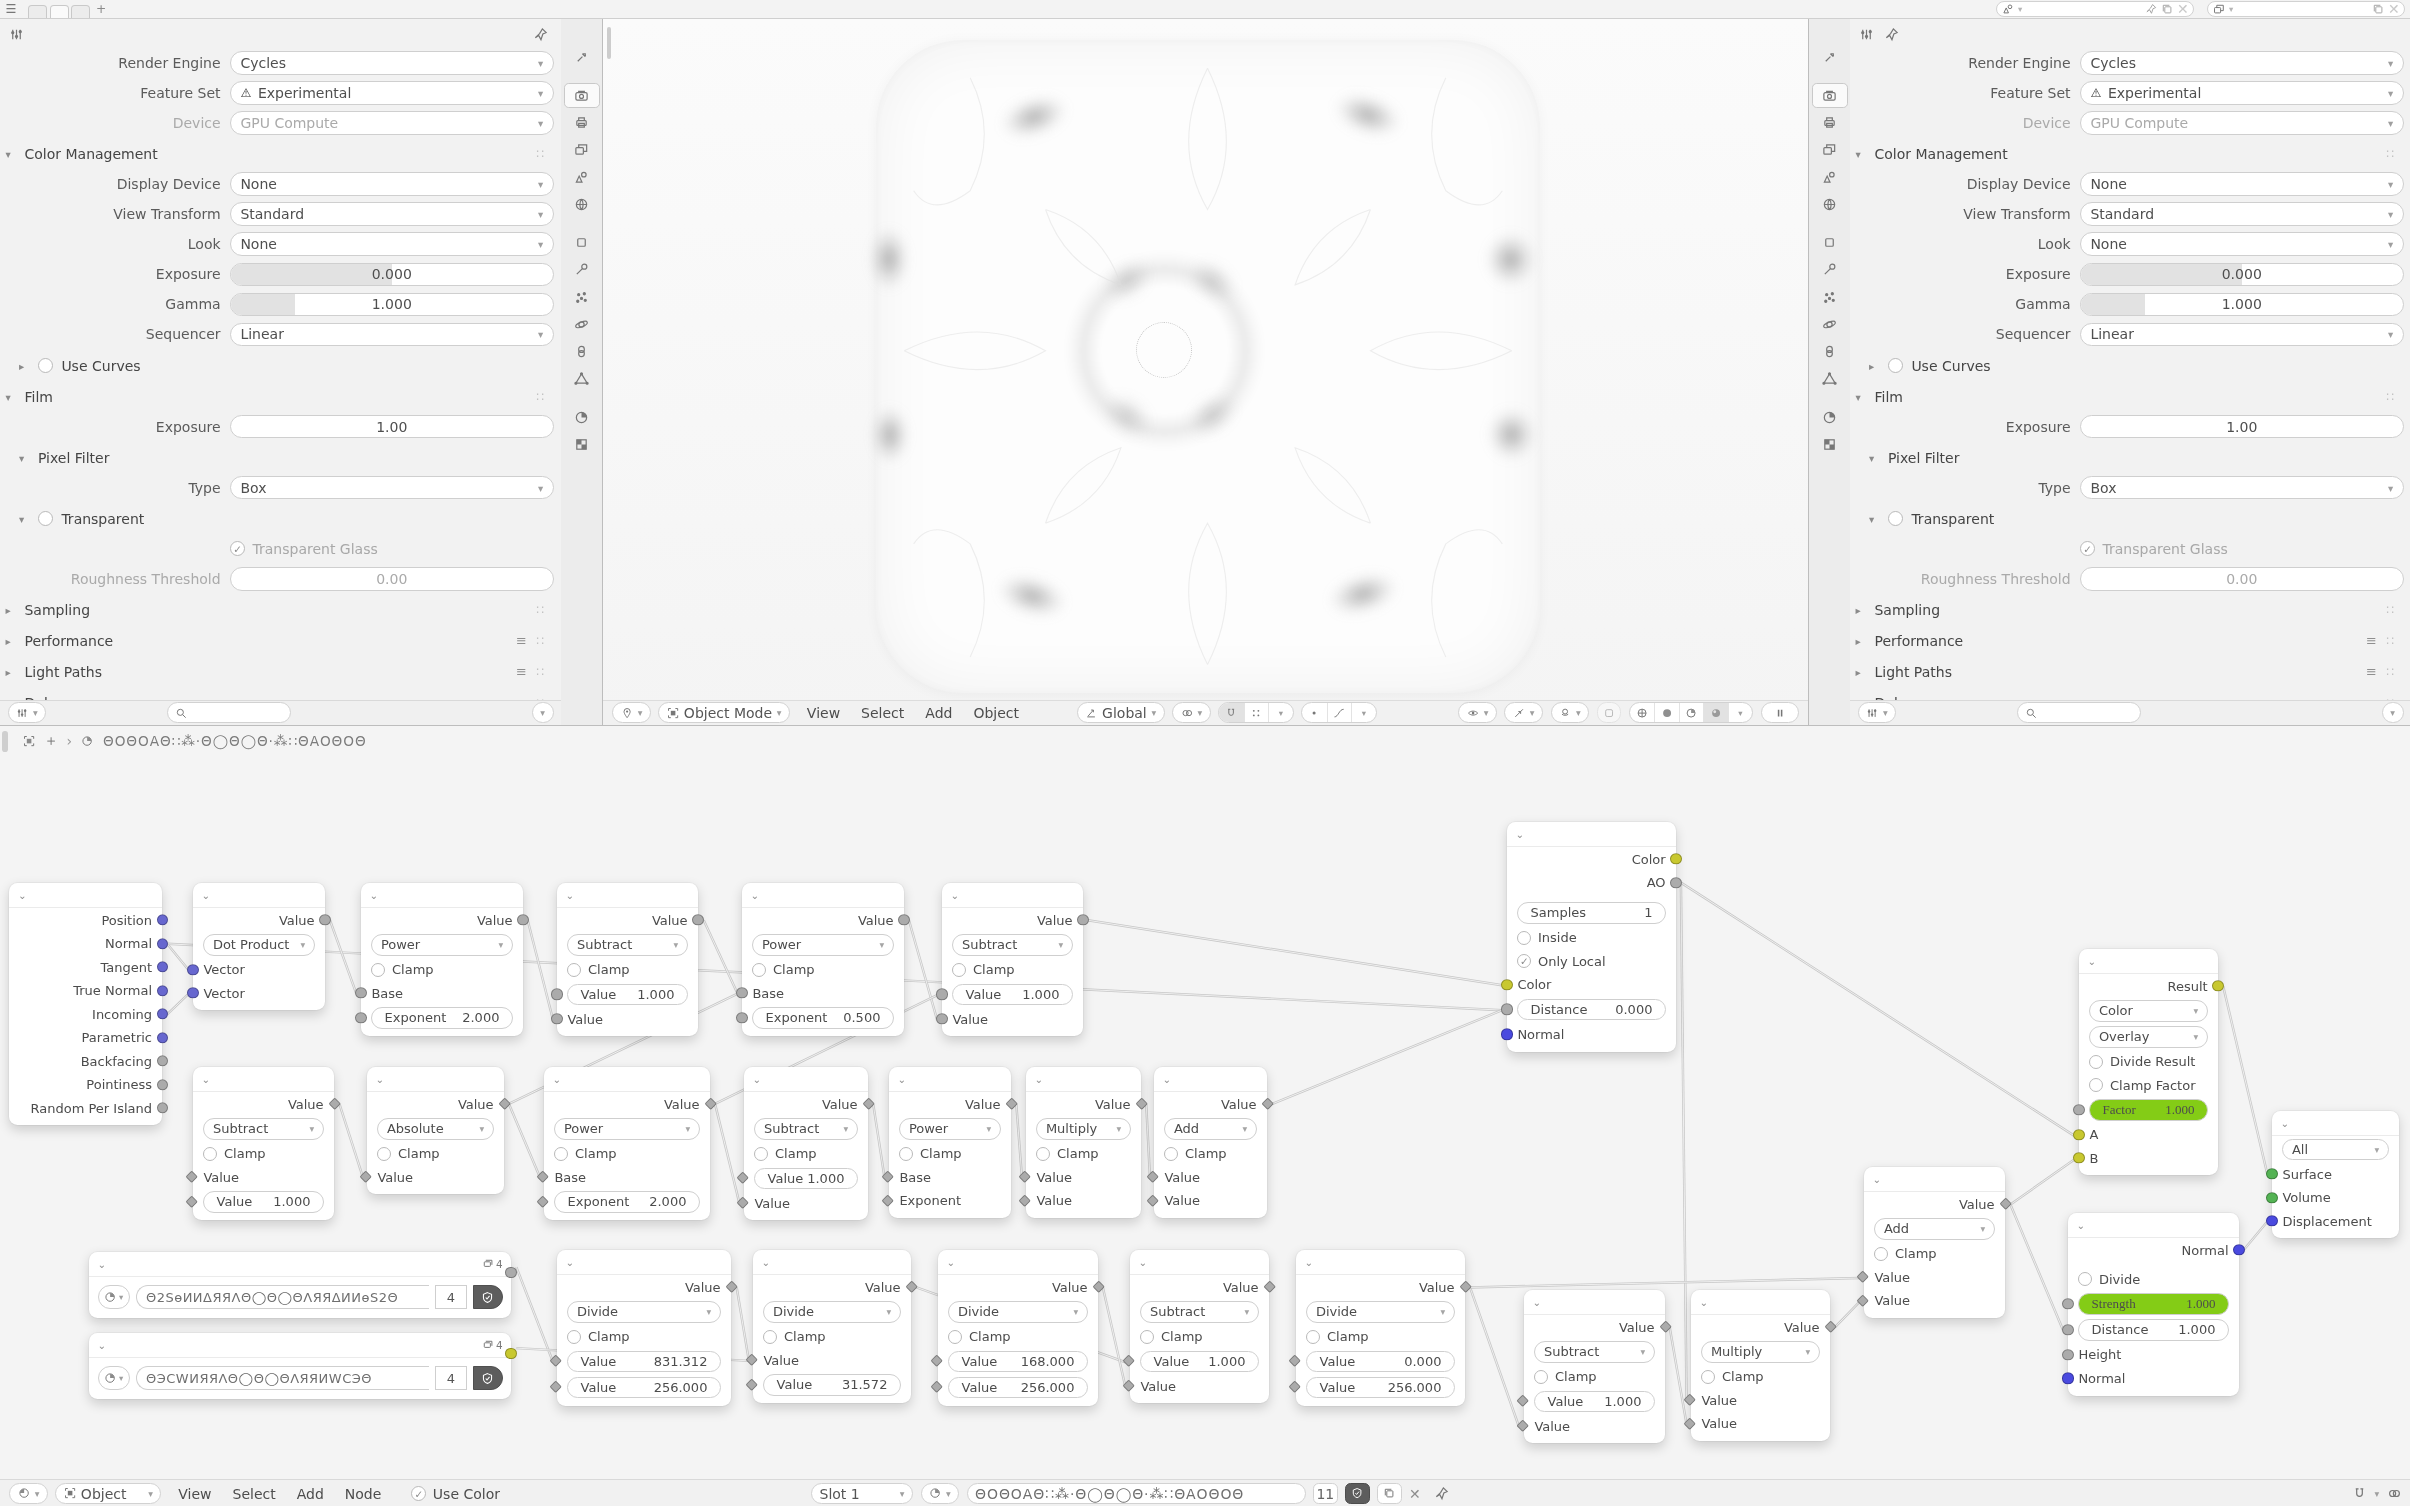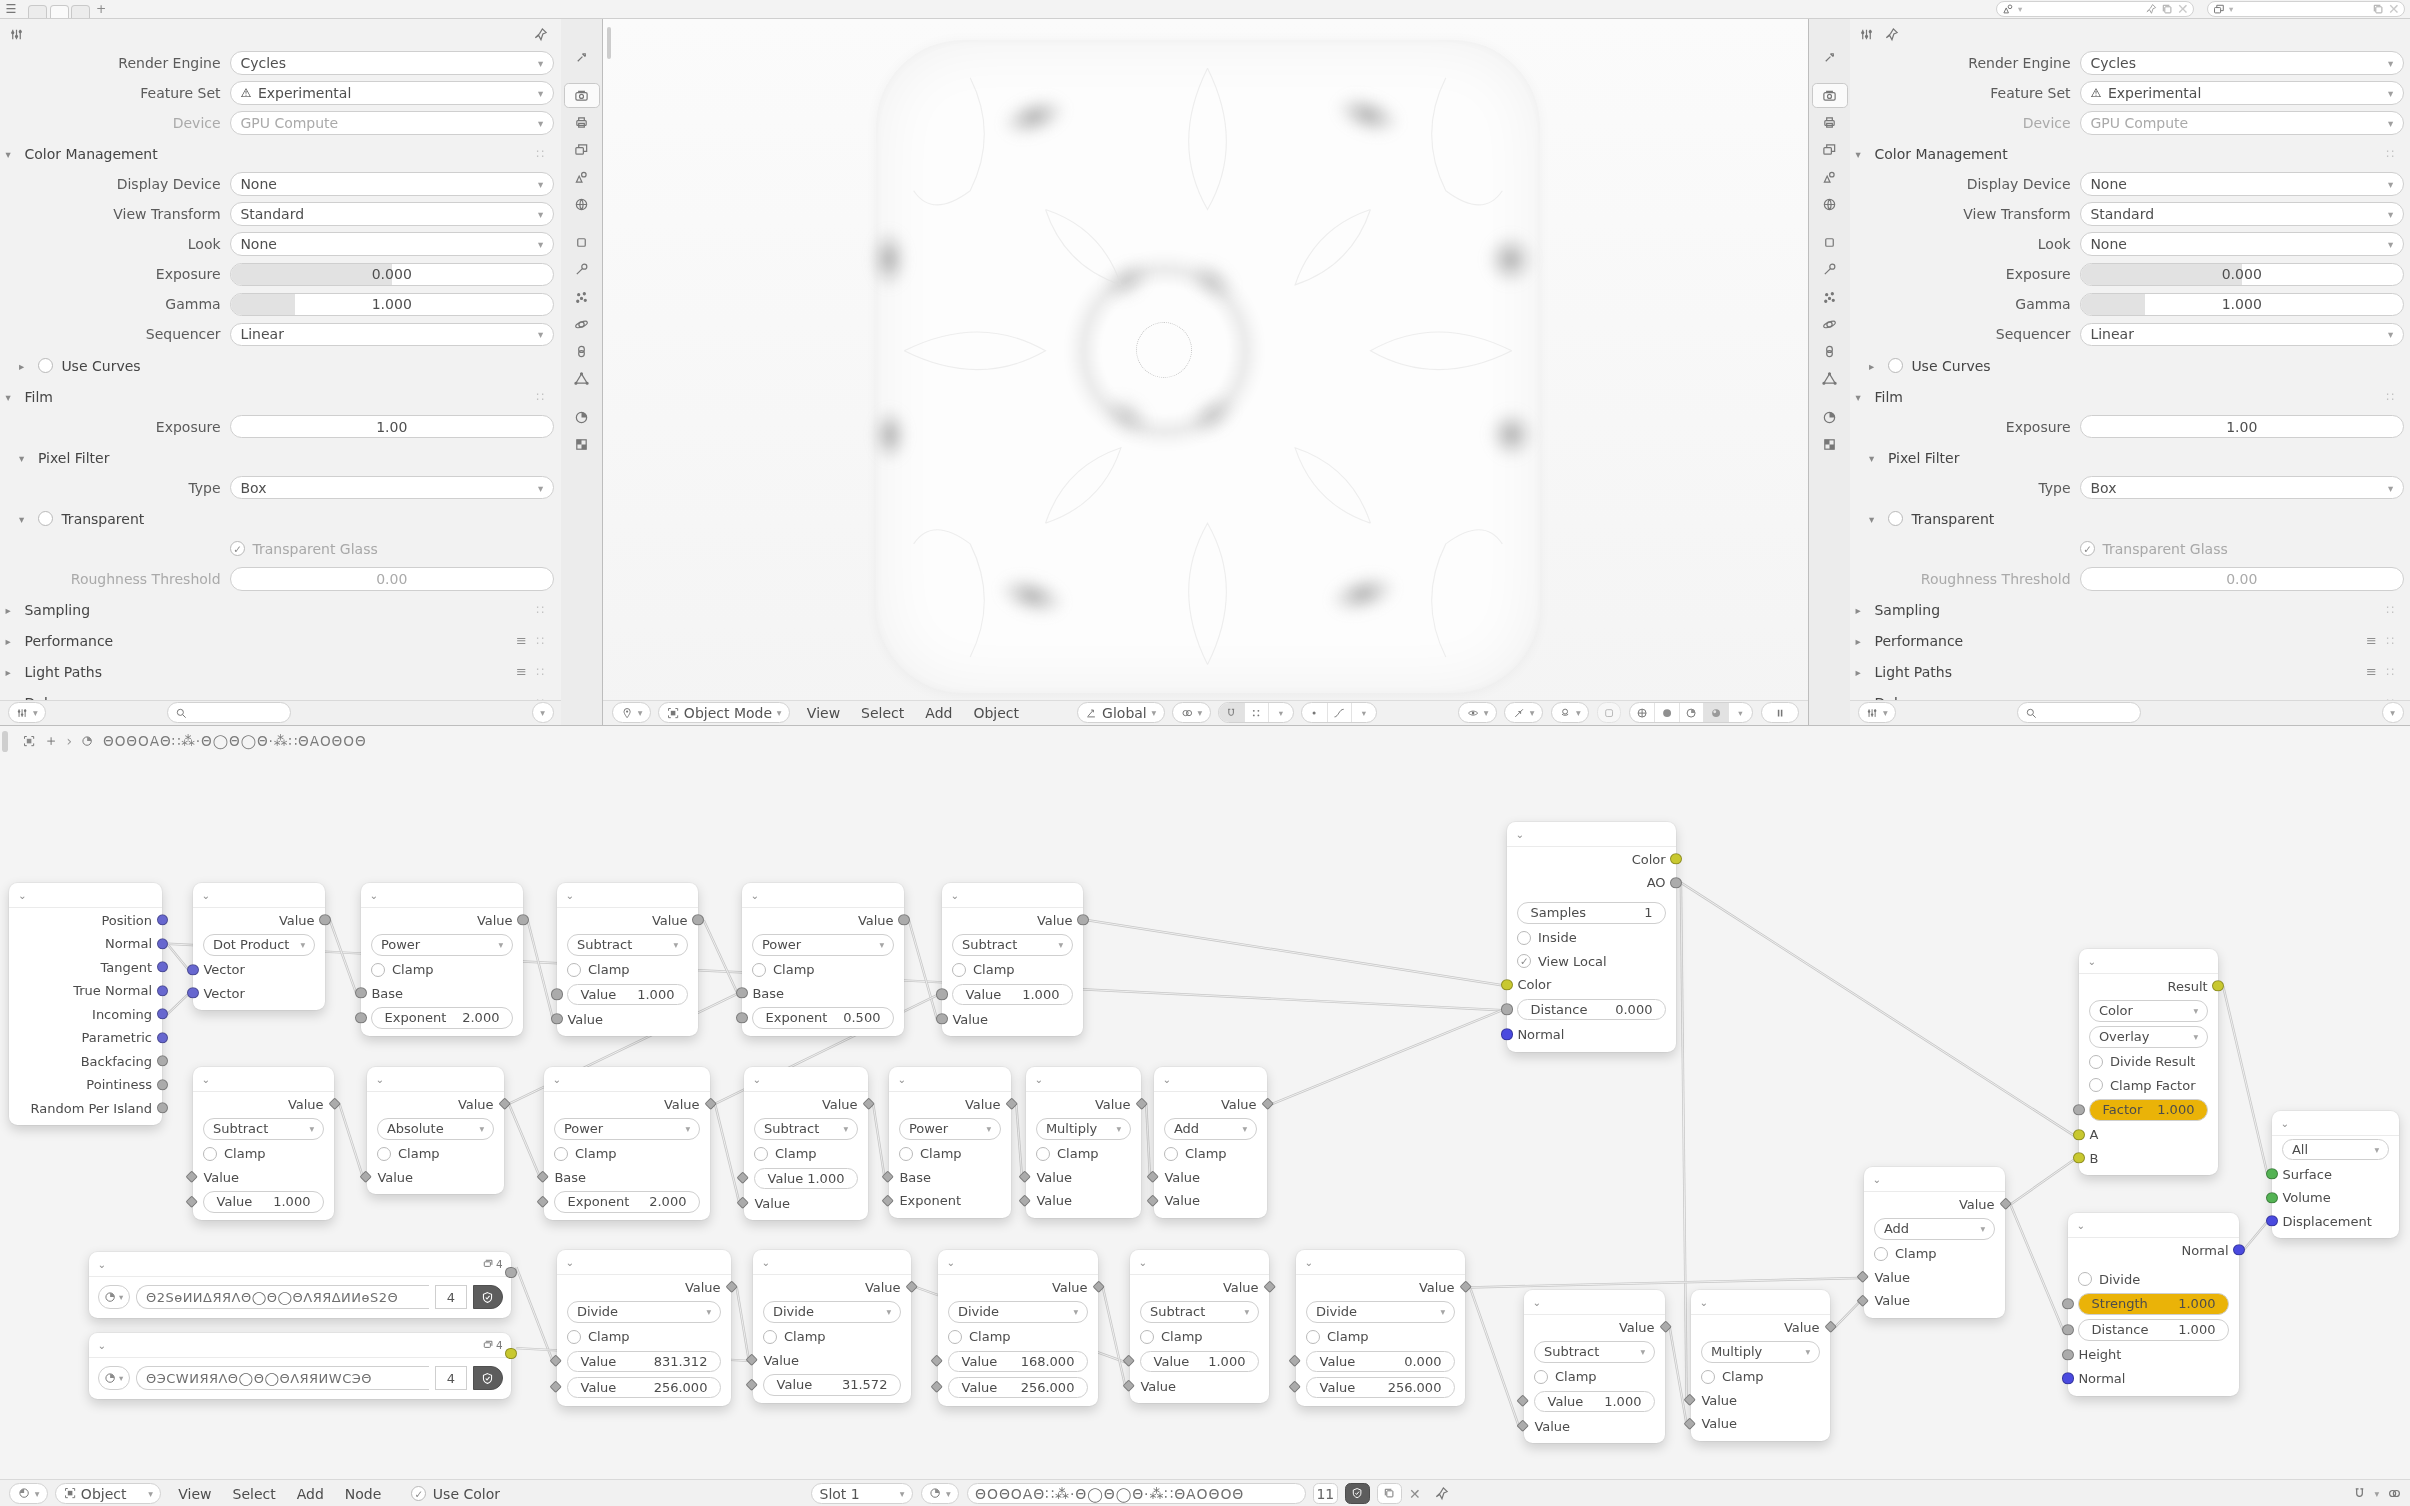--- a/index.html
+++ b/index.html
@@ -117,21 +117,21 @@
   .nr.out { height:23.5px; justify-content:flex-end; }
   .nr.in  { height:23.5px; justify-content:flex-start; }
   .nr.gap { height:5.6px; }
   .nr.check { height:23.5px; gap:6.6px; }
   .nr.check .cbox { width:14px; height:14px; }
   .nr.drop, .nr.field { height:26px; }
   .ndrop, .nfield { flex:1; height:21.7px; border:0.9px solid #cfcfcf; border-radius:11.3px; background:#fff;
     display:flex; align-items:center; padding:0 8.5px; }
   .ndrop .chev { margin-left:auto; color:#a5a5a5; font-size:9.4px; }
   .nfield { justify-content:space-between; padding:0 12.2px; }
-  .nfield.fill { background:#eab308; }
+  .nfield.fill { background:#84cc16;font-family:Liberation Serif, serif; }
   .sock { position:absolute; width:11.3px; height:11.3px; border-radius:50%; border:0.9px solid rgba(0,0,0,.28); top:50%; transform:translateY(-50%); z-index:3; }
   .sock.left { left:-5.6px; } .sock.right { right:-5.6px; }
   .sock.dia { width:9.4px; height:9.4px; border-radius:1.9px; transform:translateY(-50%) rotate(45deg); }
   .sc-b { background:#6767cf; } .sc-bl { background:#4a4adf; } .sc-g { background:#ababab; }
   .sc-y { background:#c8c82f; } .sc-gr { background:#54b354; }
   .script-body { display:flex; align-items:center; gap:5.6px; padding:7.5px 8.5px 8.5px; }
   .script-name { flex:1; height:24.5px; border:0.9px solid #cfcfcf; border-radius:12.2px 0 0 12.2px; display:flex; align-items:center;
     padding:0 9.4px; color:#6f6f6f; letter-spacing:0.5px; overflow:hidden; white-space:nowrap; border-right:none; }
   .script-count { width:32px; height:24.5px; border:0.9px solid #cfcfcf; display:flex; align-items:center; justify-content:center; color:#555; }
   .script-shield { width:30px; height:24.5px; border:0.9px solid #4f4f4f; background:#5d5d5d; border-radius:0 12.2px 12.2px 0;
@@ -1448,21 +1448,21 @@
               <span>Samples</span>
               <span>1</span>
             </span>
           </div>
           <div class="nr check">
             <span class="cbox"></span>
             <span>Inside</span>
           </div>
           <div class="nr check">
             <span class="cbox checked"></span>
-            <span>View Local</span>
+            <span>Only Local</span>
           </div>
           <div class="nr in">
             <span>Color</span>
             <span class="sock left sc-y"></span>
           </div>
           <div class="nr field">
             <span class="nfield">
               <span>Distance</span>
               <span>0.000</span>
             </span>

